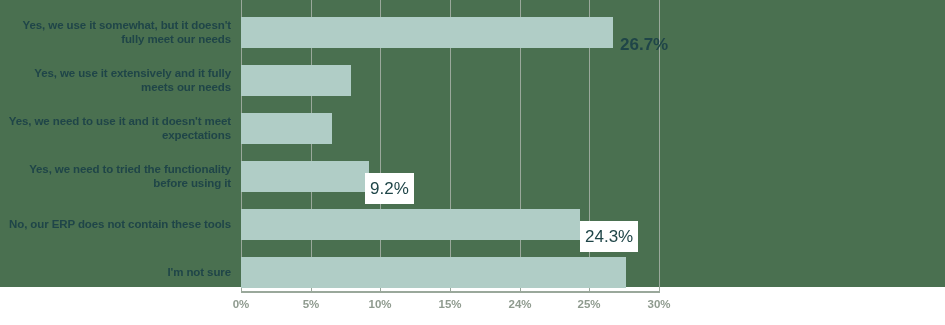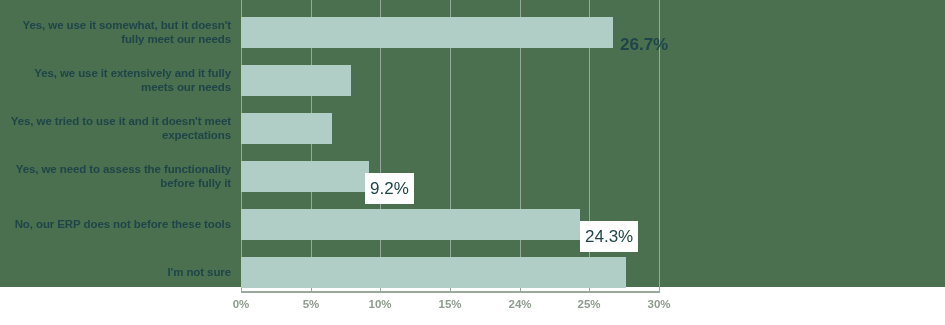--- a/index.html
+++ b/index.html
@@ -125,32 +125,32 @@
     <div class="bar" style="width:372px"></div>
     <div class="val-label plain" style="left:615px">26.7%</div>
   </div>
 
   <div class="row" style="top:56px">
     <div class="cat-label">Yes, we use it extensively and it fully meets our needs</div>
     <div class="bar" style="width:110px"></div>
   </div>
 
   <div class="row" style="top:104px">
-    <div class="cat-label">Yes, we tried to use it and it doesn't meet expectations</div>
+    <div class="cat-label">Yes, we need to use it and it doesn't meet expectations</div>
     <div class="bar" style="width:91px"></div>
   </div>
 
   <div class="row" style="top:152px">
-    <div class="cat-label">Yes, we need to assess the functionality before fully it</div>
+    <div class="cat-label">Yes, we need to tried the functionality before using it</div>
     <div class="bar" style="width:128px"></div>
     <div class="val-label boxed" style="left:365px">9.2%</div>
   </div>
 
   <div class="row" style="top:200px">
-    <div class="cat-label">No, our ERP does not before these tools</div>
+    <div class="cat-label">No, our ERP does not contain these tools</div>
     <div class="bar" style="width:339px"></div>
     <div class="val-label boxed" style="left:580px">24.3%</div>
   </div>
 
   <div class="row" style="top:248px">
     <div class="cat-label">I'm not sure</div>
     <div class="bar" style="width:385px"></div>
   </div>
 
   <div class="tick-label" style="left:241px">0%</div>

